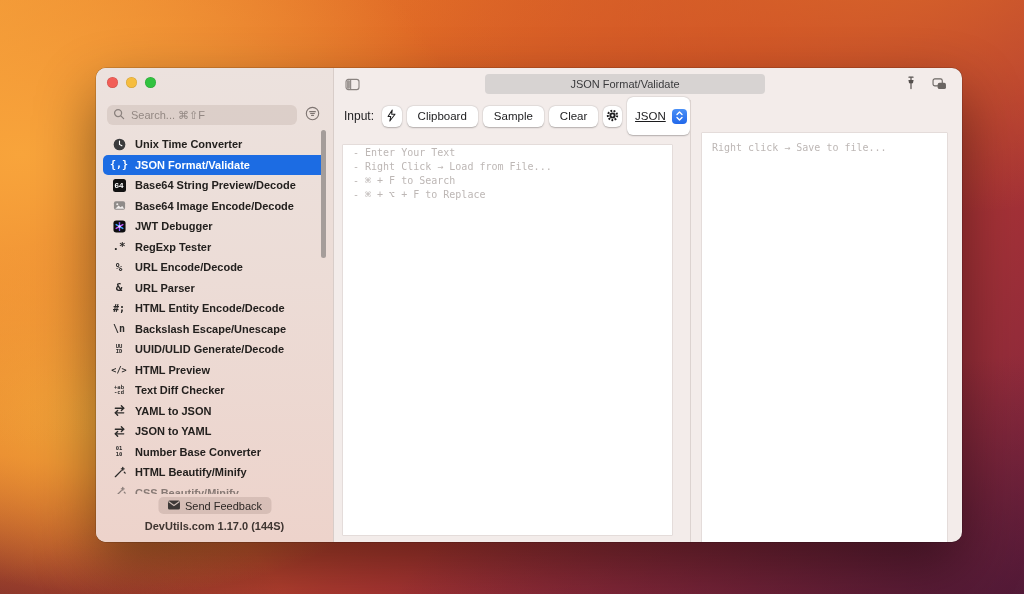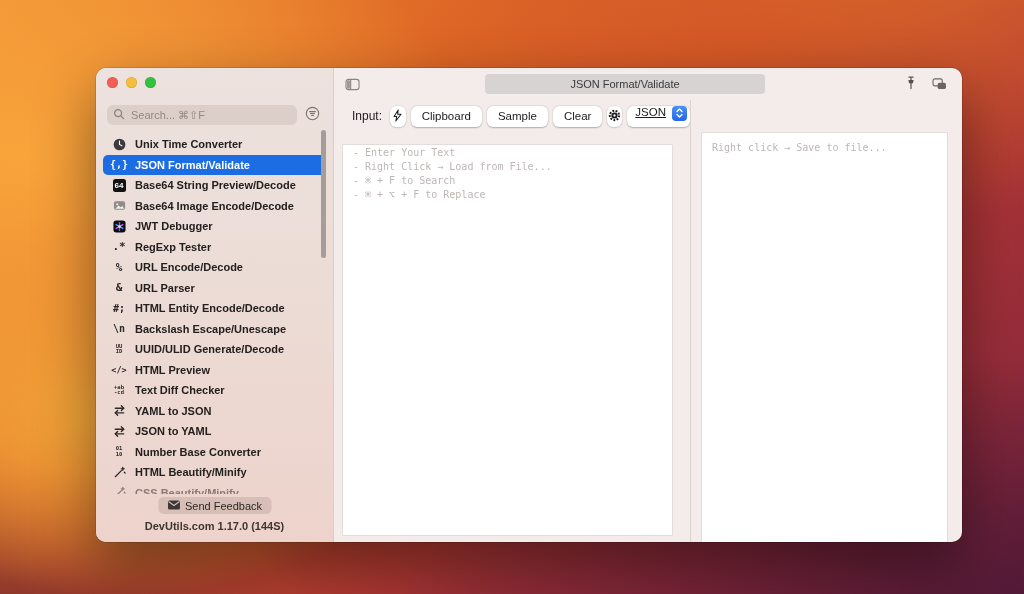--- a/index.html
+++ b/index.html
@@ -71,31 +71,31 @@
   .toggle-btn{position:absolute;left:12px;top:9px;}
   .title-tab{
     position:absolute;left:152px;top:6px;width:280px;height:20px;border-radius:4px;
     background:#d7d3d2;display:flex;align-items:center;justify-content:center;
     font:400 11px "Liberation Sans",sans-serif;color:#3a3a3c;
   }
   .hdr-right{position:absolute;right:15px;top:8px;display:flex;gap:15px;align-items:center;}
   .pane-input{position:absolute;left:0;top:32px;width:357px;bottom:0;box-sizing:border-box;}
   .v-divider{position:absolute;left:357px;top:32px;bottom:0;width:1px;background:#dcd3d0;}
   .pane-output{position:absolute;left:358px;right:0;top:32px;bottom:0;}
-  .toolbar{height:32px;display:flex;align-items:center;padding-left:19px;gap:5px;box-sizing:border-box;}
+  .toolbar{height:32px;display:flex;align-items:center;padding-left:11px;gap:5px;box-sizing:border-box;}
   .tb-label{font:500 12px "Liberation Sans",sans-serif;color:#1c1c1e;margin-right:3px;}
   .btn{
     background:#fff;border-radius:6px;height:21px;display:inline-flex;align-items:center;
     justify-content:center;padding:0 11px;font:400 11.5px "Liberation Sans",sans-serif;color:#1c1c1e;
     box-shadow:0 .5px 1.5px rgba(0,0,0,.25), 0 0 0 .5px rgba(0,0,0,.04);white-space:nowrap;
   }
   .btn.icon-only{padding:0;width:23px;}
   .btn.gear{padding:0;width:22px;}
   .select{
-    background:#fff;border-radius:6px;height:21px;display:inline-flex;align-items:flex-start;
+    background:#fff;border-radius:6px;height:38px;display:inline-flex;align-items:center;
     box-shadow:0 .5px 1.5px rgba(0,0,0,.25), 0 0 0 .5px rgba(0,0,0,.04);
     font:400 11.5px "Liberation Sans",sans-serif;color:#1c1c1e;
     padding:0 3px 0 8px;gap:6px;white-space:nowrap;text-decoration:underline;
   }
   .stepper{
     width:15px;height:15px;border-radius:4px;display:flex;align-items:center;justify-content:center;
     background:linear-gradient(180deg,#4a90f7,#2268ea);
   }
   .select.fmt{width:72px;box-sizing:border-box;justify-content:space-between;}
   .editor{

